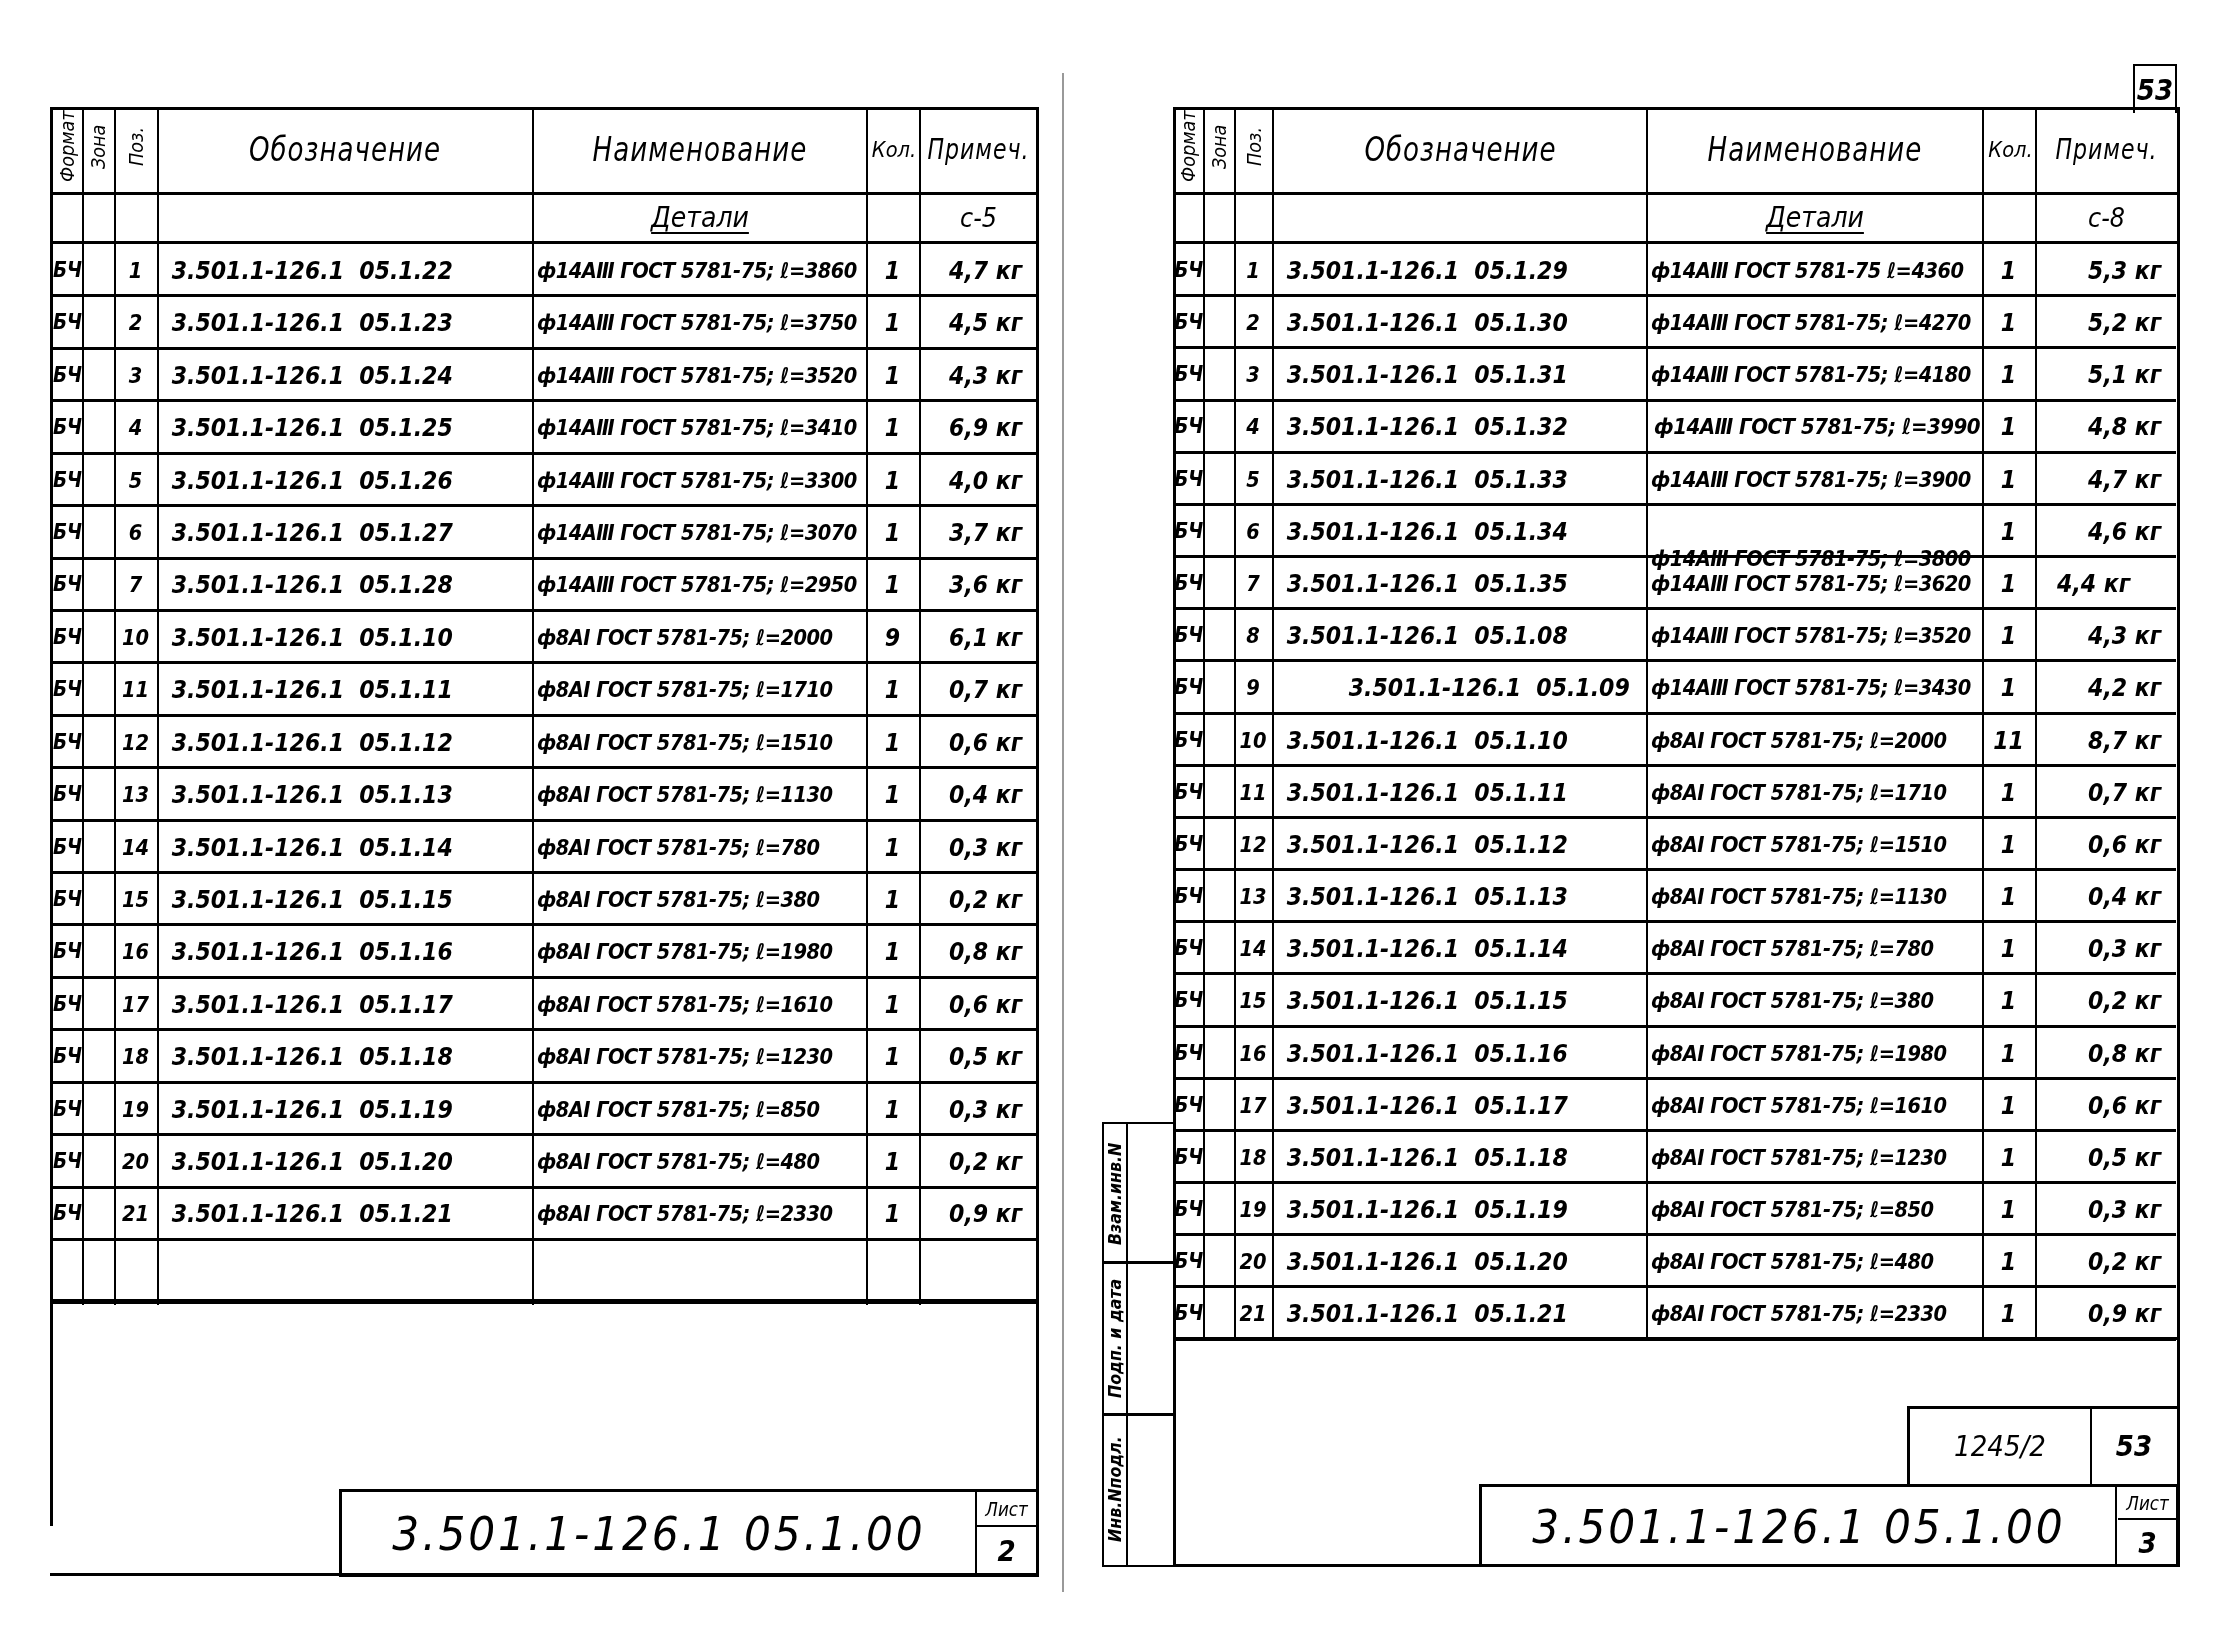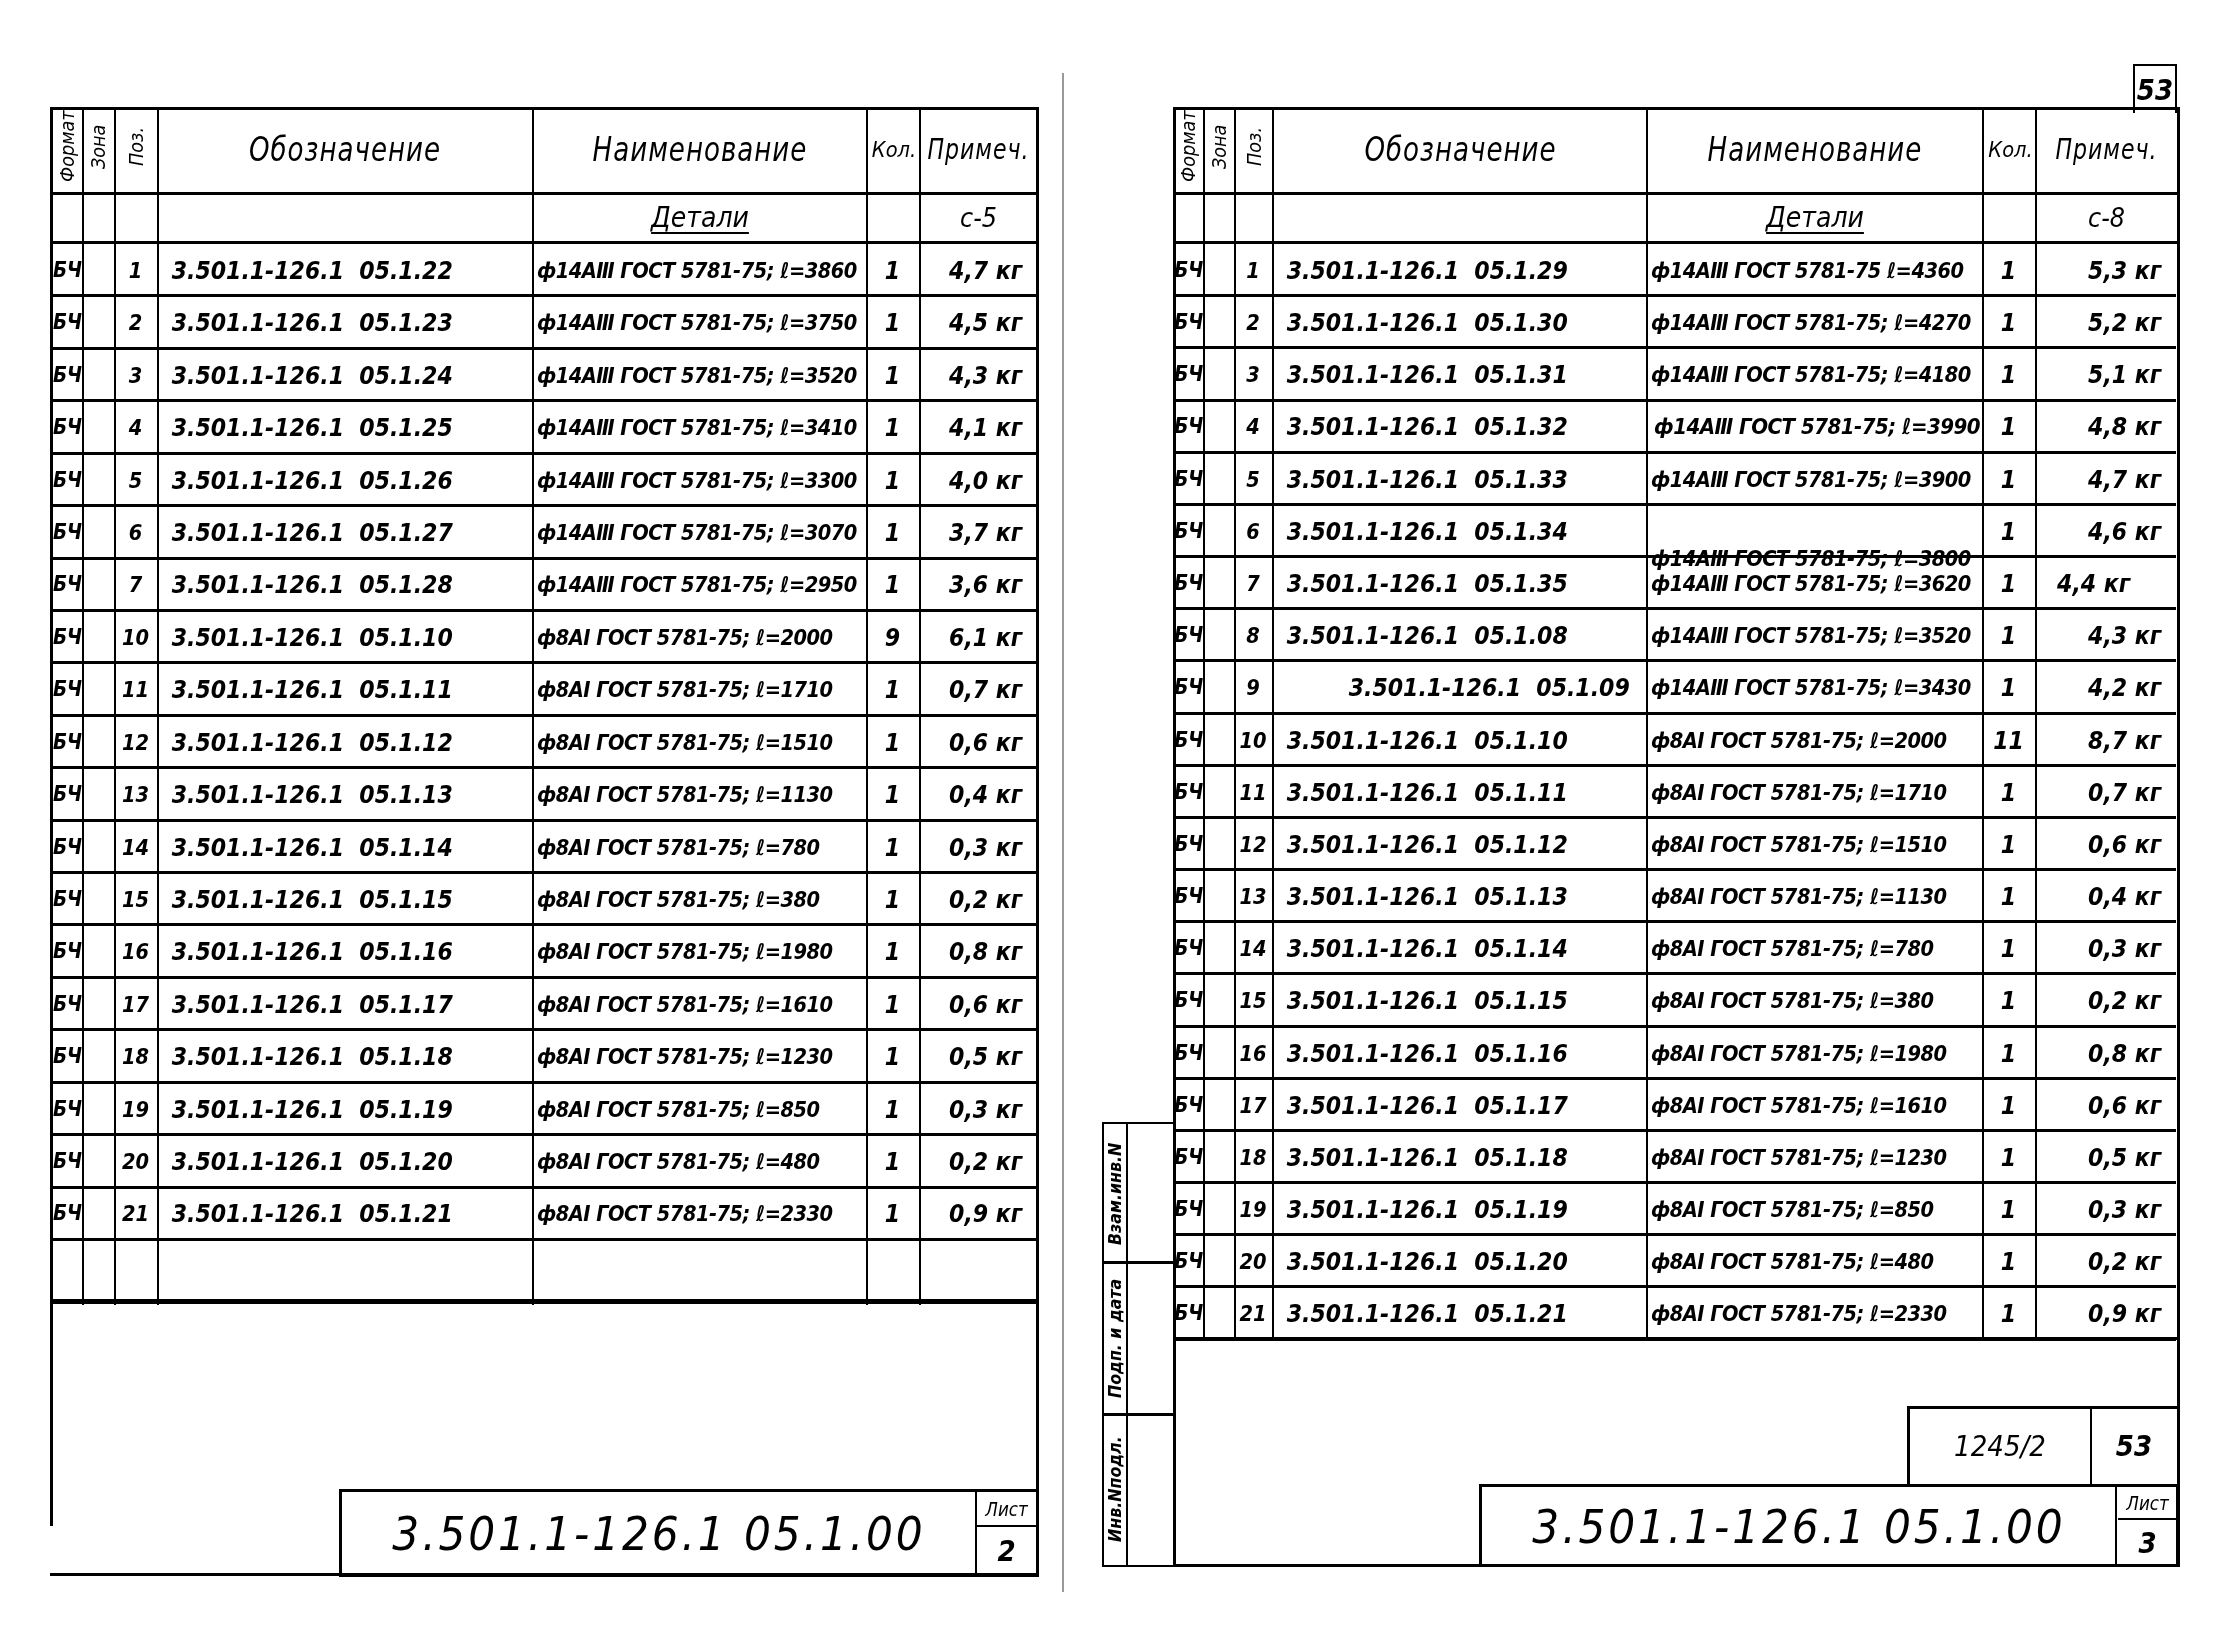--- a/index.html
+++ b/index.html
@@ -78,21 +78,21 @@
       <div class="cell center row-text" style="left:866px;top:349px;width:53px;height:52px;">1</div>
       <div class="cell right row-text" style="left:919px;top:349px;width:118px;height:52px;">4,3 кг</div>
       <div class="hline" style="left:53px;top:399px;width:984px;"></div>
     </div>
       <div>
       <div class="cell center row-text" style="left:53px;top:401px;width:29px;height:52px;font-size:20.6px;">БЧ</div>
       <div class="cell center row-text" style="left:114px;top:401px;width:43px;height:52px;font-size:21.6px;">4</div>
       <div class="cell left row-text" style="left:157px;top:401px;width:375px;height:52px;white-space:pre;">3.501.1-126.1  05.1.25</div>
       <div class="cell left row-text" style="left:532px;top:401px;width:335px;height:52px;padding-left:4.9px;font-size:21.6px;letter-spacing:-0.5px;">ф14АⅢ ГОСТ 5781-75; ℓ=3410</div>
       <div class="cell center row-text" style="left:866px;top:401px;width:53px;height:52px;">1</div>
-      <div class="cell right row-text" style="left:919px;top:401px;width:118px;height:52px;">4,1 кг</div>
+      <div class="cell right row-text" style="left:919px;top:401px;width:118px;height:52px;">6,9 кг</div>
       <div class="hline" style="left:53px;top:452px;width:984px;"></div>
     </div>
       <div>
       <div class="cell center row-text" style="left:53px;top:454px;width:29px;height:52px;font-size:20.6px;">БЧ</div>
       <div class="cell center row-text" style="left:114px;top:454px;width:43px;height:52px;font-size:21.6px;">5</div>
       <div class="cell left row-text" style="left:157px;top:454px;width:375px;height:52px;white-space:pre;">3.501.1-126.1  05.1.26</div>
       <div class="cell left row-text" style="left:532px;top:454px;width:335px;height:52px;padding-left:4.9px;font-size:21.6px;letter-spacing:-0.5px;">ф14АⅢ ГОСТ 5781-75; ℓ=3300</div>
       <div class="cell center row-text" style="left:866px;top:454px;width:53px;height:52px;">1</div>
       <div class="cell right row-text" style="left:919px;top:454px;width:118px;height:52px;">4,0 кг</div>
       <div class="hline" style="left:53px;top:504px;width:984px;"></div>

